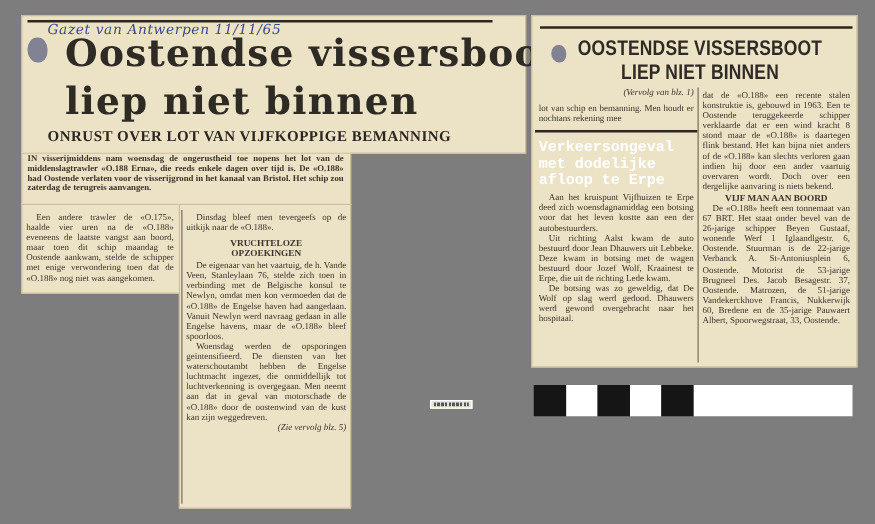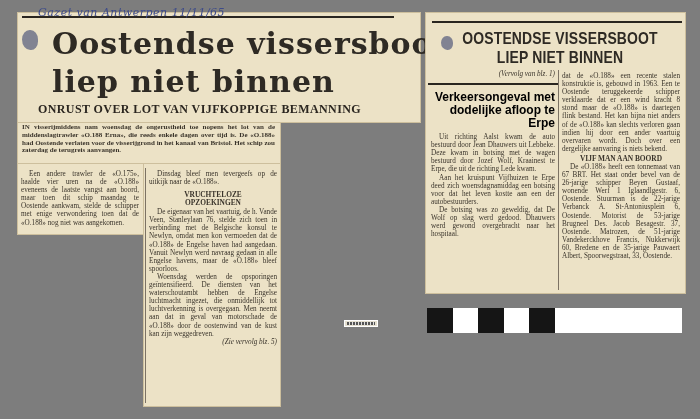--- a/index.html
+++ b/index.html
@@ -9,41 +9,41 @@
   .rule { position:absolute; height:2px; background:#2a2620; }
   .handwriting { position:absolute; font-family:"DejaVu Serif", serif; font-style:italic; color:#3c4a8a; font-size:11px; letter-spacing:0.5px; }
   .stamp { position:absolute; width:16px; height:20px; background:#6f7288; border-radius:50% 50% 45% 55%; opacity:0.85; }
   .h1 { position:absolute; font-family:"DejaVu Serif", serif; font-weight:bold; color:#2e2a24; letter-spacing:1px; white-space:nowrap; }
   .sub { position:absolute; font-family:"Liberation Serif", serif; font-weight:bold; font-size:12px; letter-spacing:0.4px; white-space:nowrap; }
   .txt { position:absolute; font-family:"Liberation Serif", serif; font-size:7.2px; line-height:8.1px; text-align:justify; color:#3a342b; }
   .txt p { margin:0; text-indent:8px; }
   .lead { font-weight:bold; }
   .col-head { font-family:"Liberation Serif", serif; font-weight:bold; font-size:7.4px; text-align:center; margin:5px 12px 1px; line-height:8px;}
   .h2 { position:absolute; font-family:"Liberation Sans", sans-serif; font-weight:bold; font-size:17px; color:#2e2a24; text-align:center; line-height:20px; letter-spacing:0.2px; transform:scaleX(0.82); transform-origin:center; }
-  .h3 { font-family:Liberation Sans, sans-serif; font-weight:bold; font-size:12px; line-height:13px; text-align:right; margin:6px 0 3px; color:#000000; }
+  .h3 { font-family:Liberation Mono, monospace; font-weight:bold; font-size:12px; line-height:13px; text-align:left; margin:6px 0 3px; color:#ffffff; }
   .vline { position:absolute; width:1px; background:#7c7263; }
   .sep { height:2px; background:#2a2620; margin:5px -3px 0; }
   .label-chip { position:absolute; background:#e6e1d1; border:1px solid #ffffff; }
   .label-chip span { display:block; margin:1px 2px; height:3px; background:repeating-linear-gradient(90deg,#555 0 2px,#ddd 2px 3px); }
   .cbar { position:absolute; top:308px; height:25px; }
   .continued { text-align:right; font-style:italic; }
 </style>
 </head>
 <body>
 
 <div class="paper" style="left:17px; top:12px; width:404px; height:111px;"></div>
 
 <div class="paper" style="left:17px; top:122px; width:264px; height:42px;"></div>
 
 <div class="paper" style="left:17px; top:163px; width:127px; height:72px;"></div>
 
 <div class="paper" style="left:143px; top:163px; width:138px; height:244px;"></div>
 
 <div class="rule" style="left:22px; top:16px; width:372px;"></div>
-<div class="handwriting" style="left:38px; top:6px;">Gazet van Antwerpen  11/11/65</div>
+<div class="handwriting" style="left:38px; top:17px;">Gazet van Antwerpen  11/11/65</div>
 <div class="stamp" style="left:22px; top:30px;"></div>
 
 <div class="h1" style="left:52px; top:26px; font-size:30px;">Oostendse vissersboot</div>
 <div class="h1" style="left:52px; top:64px; font-size:30px;">liep niet binnen</div>
 <div class="sub" style="left:38px; top:102px;">ONRUST OVER LOT VAN VIJFKOPPIGE BEMANNING</div>
 
 <div class="txt lead" style="left:22px; top:124px; width:253px; font-size:7px; line-height:7.8px;">
   <p style="text-indent:0;">IN visserijmiddens nam woensdag de ongerustheid toe nopens het lot van de middenslagtrawler «O.188 Erna», die reeds enkele dagen over tijd is. De «O.188» had Oostende verlaten voor de visserijgrond in het kanaal van Bristol. Het schip zou zaterdag de terugreis aanvangen.</p>
 </div>
 
@@ -62,24 +62,25 @@
 </div>
 
 <div class="paper" style="left:425px; top:12px; width:261px; height:282px;"></div>
 <div class="rule" style="left:432px; top:21px; width:250px;"></div>
 <div class="stamp" style="left:441px; top:36px; width:12px; height:14px;"></div>
 <div class="h2" style="left:440px; top:29px; width:240px;">OOSTENDSE VISSERSBOOT</div>
 <div class="h2" style="left:440px; top:48px; width:240px;">LIEP NIET BINNEN</div>
 
 <div class="txt" style="left:431px; top:70px; width:124px;">
   <p style="text-align:right; font-style:italic; text-indent:0; margin-bottom:5px;">(Vervolg van blz. 1)</p>
+  <p style="text-indent:0;">lot van schip en bemanning. Men houdt er nochtans rekening mee</p>
   <div class="sep"></div>
   <div class="h3">Verkeersongeval met dodelijke afloop te Erpe</div>
+  <p>Aan het kruispunt Vijfhuizen te Erpe deed zich woensdagnamiddag een botsing voor dat het leven kostte aan een der autobestuurders.</p>
   <p>Uit richting Aalst kwam de auto bestuurd door Jean Dhauwers uit Lebbeke. Deze kwam in botsing met de wagen bestuurd door Jozef Wolf, Kraainest te Erpe, die uit de richting Lede kwam.</p>
-  <p>Aan het kruispunt Vijfhuizen te Erpe deed zich woensdagnamiddag een botsing voor dat het leven kostte aan een der autobestuurders.</p>
   <p>De botsing was zo geweldig, dat De Wolf op slag werd gedood. Dhauwers werd gewond overgebracht naar het hospitaal.</p>
 </div>
 
 <div class="vline" style="left:558px; top:70px; height:220px;"></div>
 
 <div class="txt" style="left:562px; top:72px; width:118px;">
   <p style="text-indent:0;">dat de «O.188» een recente stalen konstruktie is, gebouwd in 1963. Een te Oostende teruggekeerde schipper verklaarde dat er een wind kracht 8 stond maar de «O.188» is daartegen flink bestand. Het kan bijna niet anders of de «O.188» kan slechts verloren gaan indien hij door een ander vaartuig overvaren wordt. Doch over een dergelijke aanvaring is niets bekend.</p>
   <div class="col-head" style="margin:2px 0 0;">VIJF MAN AAN BOORD</div>
   <p>De «O.188» heeft een tonnemaat van 67 BRT. Het staat onder bevel van de 26-jarige schipper Beyen Gustaaf, wonende Werf 1 Iglaandlgestr. 6, Oostende. Stuurman is de 22-jarige Verbanck A. St-Antoniusplein 6, Oostende. Motorist de 53-jarige Brugneel Des. Jacob Besagestr. 37, Oostende. Matrozen, de 51-jarige Vandekerckhove Francis, Nukkerwijk 60, Bredene en de 35-jarige Pauwaert Albert, Spoorwegstraat, 33, Oostende.</p>
 </div>

